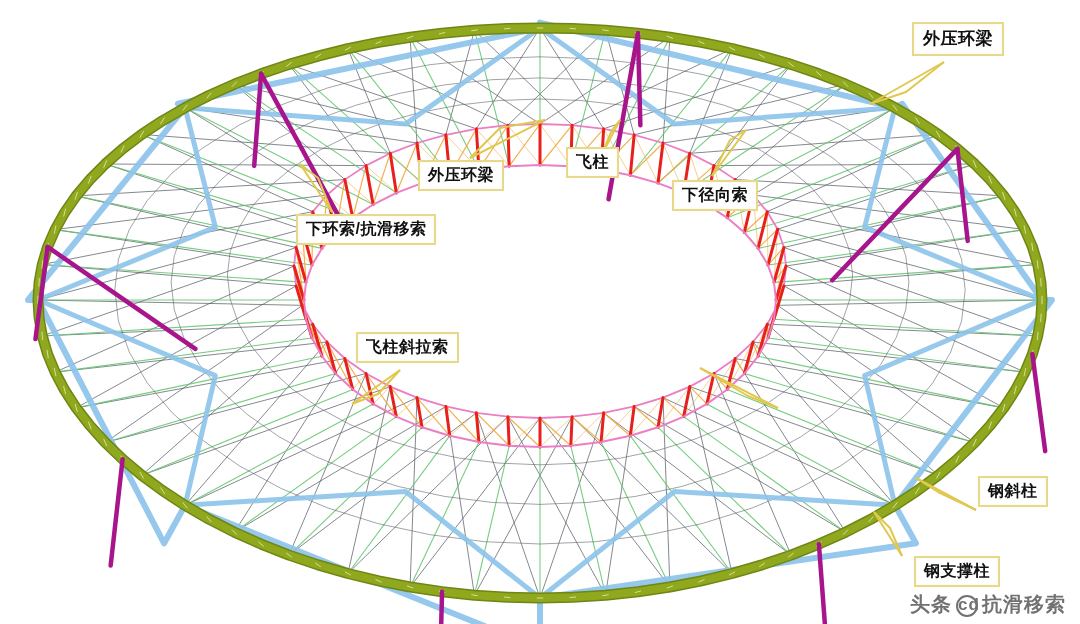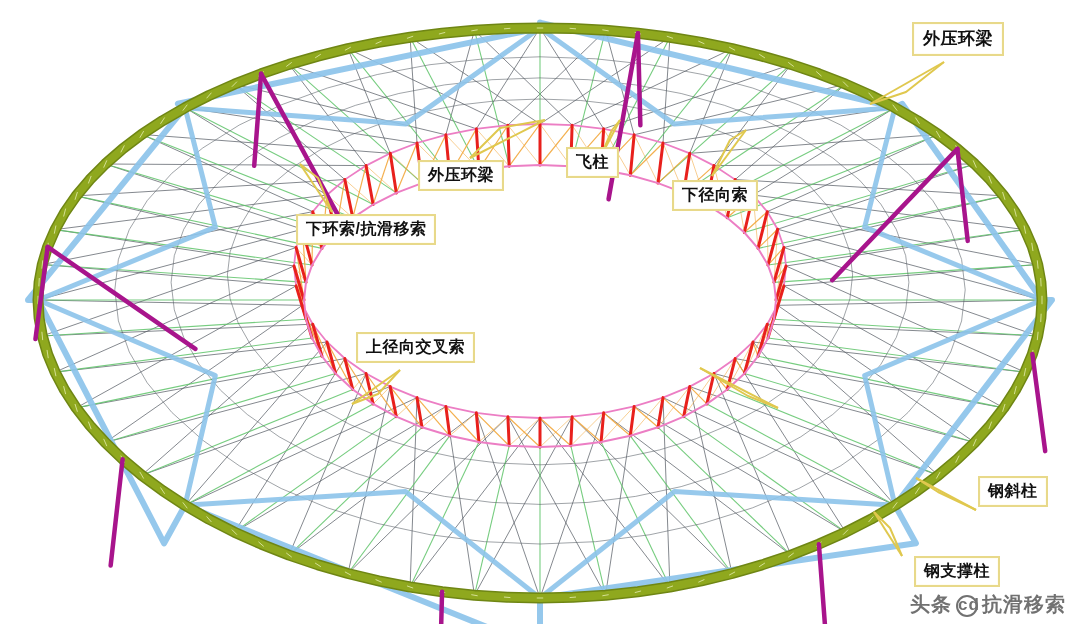--- a/index.html
+++ b/index.html
@@ -461,21 +461,21 @@
       <polyline points="976,510 916,478" fill="none" stroke="#e0c84e" stroke-width="2" stroke-linejoin="round"></polyline>
       <polyline points="902,556 890,528 874,512" fill="none" stroke="#e0c84e" stroke-width="2" stroke-linejoin="round"></polyline>
       <polyline points="902,556 874,512" fill="none" stroke="#e0c84e" stroke-width="2" stroke-linejoin="round"></polyline>
     </svg>
 
   <div class="callout" id="lb0" style="left: 912px; top: 22px;">外压环梁</div>
   <div class="callout small" id="lb1" style="left: 418px; top: 160px;">外压环梁</div>
   <div class="callout small" id="lb2" style="left: 566px; top: 147px;">飞柱</div>
   <div class="callout small" id="lb3" style="left: 672px; top: 180px;">下径向索</div>
   <div class="callout small" id="lb4" style="left: 296px; top: 214px;">下环索/抗滑移索</div>
-  <div class="callout small" id="lb5" style="left: 356px; top: 332px;">上径向交叉索</div>
+  <div class="callout small" id="lb5" style="left: 356px; top: 332px;">飞柱斜拉索</div>
   <div class="callout small" id="lb7" style="left: 978px; top: 476px;">钢斜柱</div>
   <div class="callout small" id="lb8" style="left: 866px; top: 556px; margin-left: 48px;">钢支撑柱</div>
 
   <div id="watermark">
     <span>头条</span><span class="wm-mark">cd</span><span>抗滑移索</span>
   </div>
 
 </div>
 
 </body></html>

